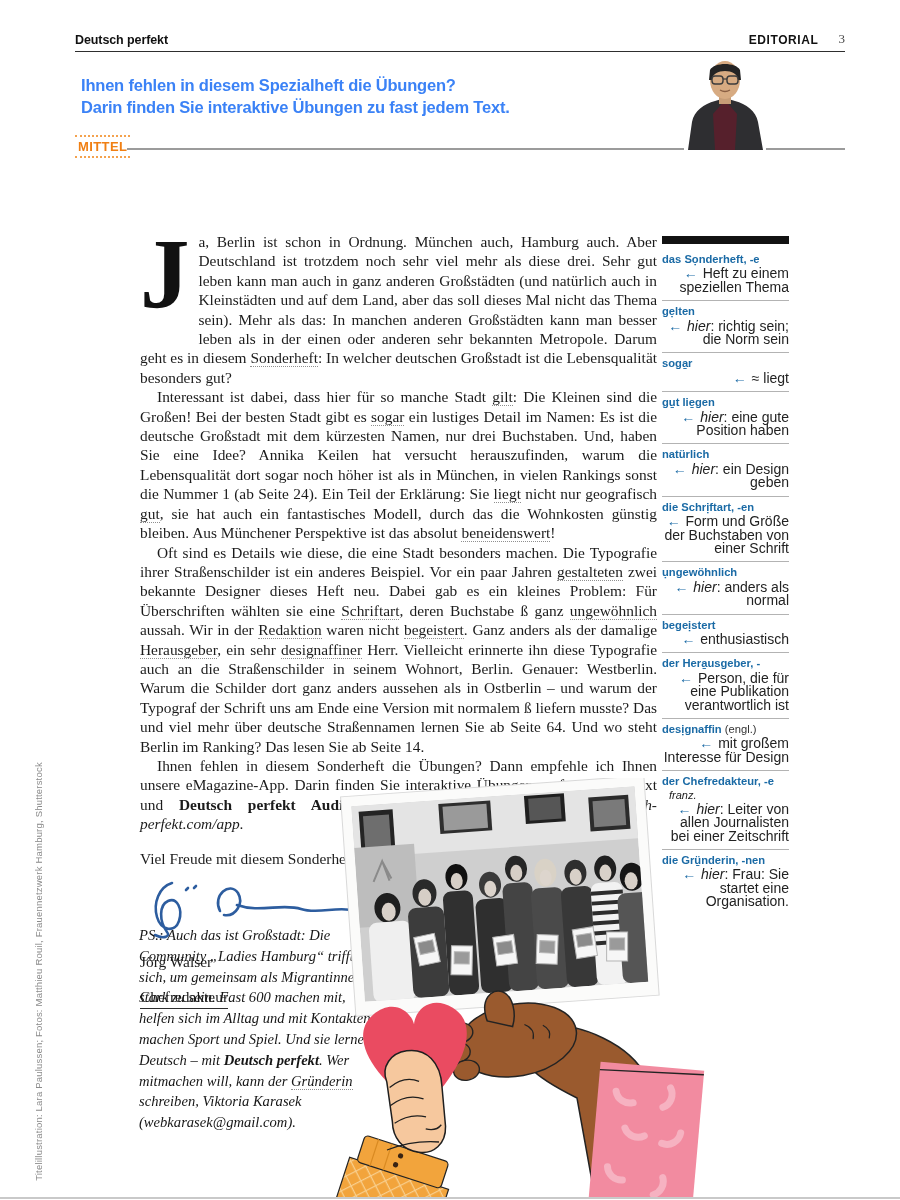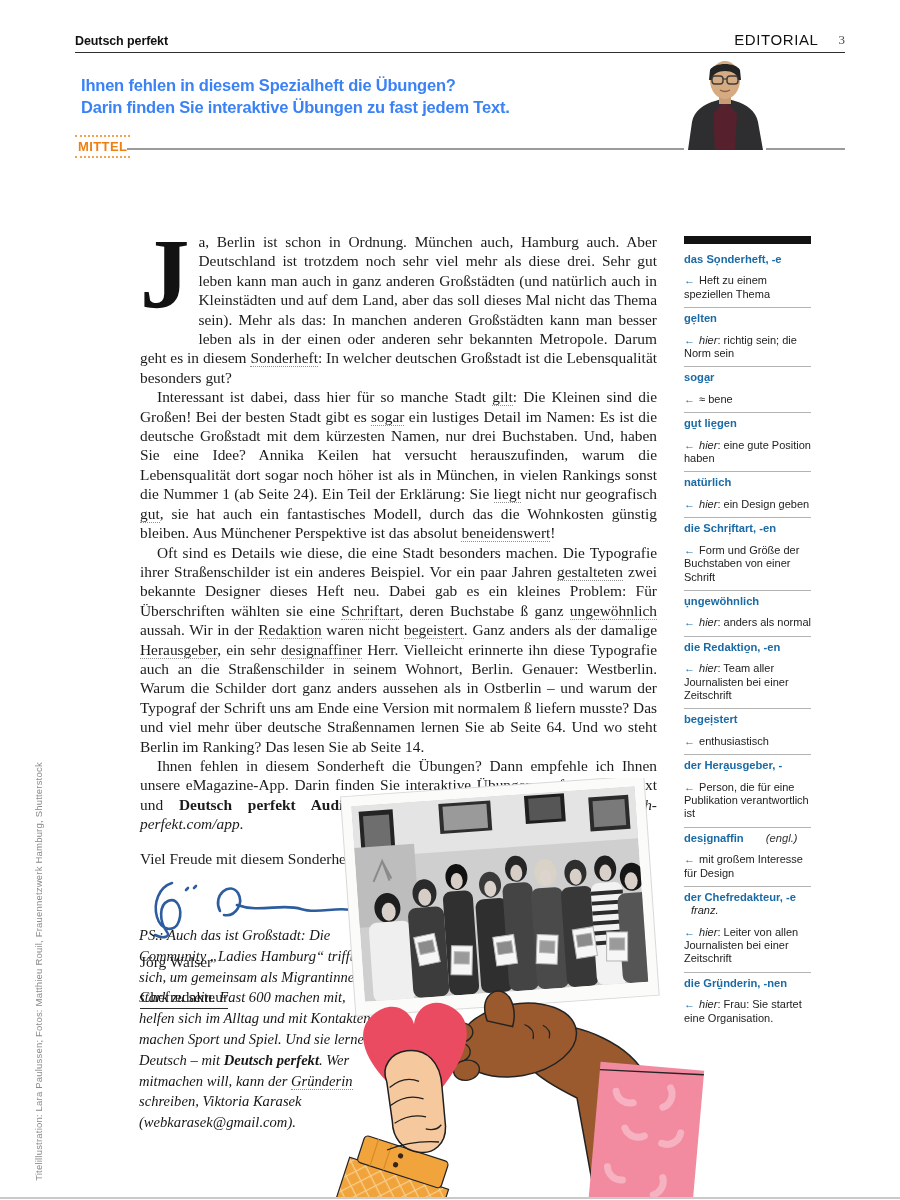--- a/index.html
+++ b/index.html
@@ -6,21 +6,21 @@
   body{
     width:900px;height:1200px;position:relative;overflow:hidden;
     background:#ffffff;font-family:"Liberation Sans","DejaVu Sans",sans-serif;color:#1c1c1c;
   }
   .page-bottom-edge{position:absolute;left:0;right:0;bottom:1px;border-top:2px solid #c9c9c9;}
 
   
   .page-header{position:absolute;left:75px;right:55px;top:31px;display:flex;justify-content:space-between;align-items:flex-end;border-bottom:1.5px solid #2e2e2e;padding-bottom:4px;}
   .magazine-name{font-weight:700;font-size:12.5px;letter-spacing:-.1px;color:#111;}
   .header-right{display:flex;align-items:flex-end;}
-  .section-label{font-weight:400;font-size:15px;letter-spacing:.6px;color:#111;}
+  .section-label{font-weight:700;font-size:12px;letter-spacing:.6px;color:#111;}
   .page-number{font-size:13px;color:#444;margin-left:20px;font-family:"Liberation Serif",serif;}
 
   
   .intro{position:absolute;left:81px;top:74px;font-weight:700;font-size:16.5px;line-height:22px;color:#3b82f6;letter-spacing:-.2px;}
   .level-badge{position:absolute;left:75px;top:135px;color:#F07F13;font-weight:700;font-size:13px;letter-spacing:.4px;border-top:2px dotted #F4A24E;border-bottom:2px dotted #F4A24E;padding:2px 3px;}
   .top-rule{position:absolute;left:127px;right:55px;top:148px;border-top:2px solid #9b9b9b;}
   .portrait{position:absolute;left:684px;top:56px;width:82px;height:94px;}
 
   
   .article{position:absolute;left:140px;top:232px;width:517px;font-family:"Liberation Serif","DejaVu Serif",serif;}
@@ -35,28 +35,28 @@
   .author-name{margin-top:8px !important;text-align:left !important;}
   .author-role{display:inline-block;border-bottom:1.3px solid #2b2b2b;padding-bottom:1px;margin-top:16px;font-size:15.4px;line-height:19.4px;color:#1b1b1b;font-family:"Liberation Serif",serif;}
 
   
   .ps-note{position:absolute;left:139px;top:925px;width:238px;font-family:"Liberation Serif","DejaVu Serif",serif;font-style:italic;font-size:14.6px;line-height:20.8px;color:#161616;}
 
   
   .photo-credit{position:absolute;left:-177px;top:966px;width:430px;text-align:center;transform:rotate(-90deg);font-size:9.5px;color:#8a8a8a;letter-spacing:.2px;white-space:nowrap;}
 
   
-  .vocab{position:absolute;left:684px;top:236px;width:127px;}
+  .vocab{position:absolute;left:662px;top:236px;width:127px;}
   .vocab-topbar{height:8px;background:#121212;margin-bottom:5px;}
   .ventry{padding:4px 0 6px;}
   .ventry:not(:last-child){border-bottom:1px solid #b3b3b3;}
   .vterm{color:#1A6AA5;font-weight:700;font-size:11.2px;line-height:13.4px;}
-  .vnote-inline{color:#333;font-weight:400;font-style:italic;margin-left:19px;}
+  .vnote-inline{color:#333;font-weight:400;}
   .vnote-block{font-style:italic;font-size:11px;line-height:13.2px;color:#222;margin-left:7px;}
-  .vdef{font-size:11px;line-height:13.4px;color:#222;margin-top:8px;}
+  .vdef{font-size:14px;line-height:13.4px;color:#222;margin-top:1px;text-align:right;}
   .varrow{color:#1A6AA5;margin-right:1px;}
 
   
   .illustration{position:absolute;left:295px;top:778px;width:420px;height:421px;}
 </style>
 </head>
 <body>
 
 <div class="page-header">
   <span class="magazine-name">Deutsch perfekt</span>
@@ -127,21 +127,21 @@
 
   <div class="ventry">
     <div class="vterm"><span class="vterm-text">gẹlten</span> </div>
 
     <div class="vdef"><span class="varrow">←</span> <span class="vdef-text"><span class="s-i">hier</span><span>: richtig sein; die Norm sein</span></span></div>
   </div>
 
   <div class="ventry">
     <div class="vterm"><span class="vterm-text">soga̱r</span> </div>
 
-    <div class="vdef"><span class="varrow">←</span> <span class="vdef-text"><span>≈ bene</span></span></div>
+    <div class="vdef"><span class="varrow">←</span> <span class="vdef-text"><span>≈ liegt</span></span></div>
   </div>
 
   <div class="ventry">
     <div class="vterm"><span class="vterm-text">gu̱t lie̱gen</span> </div>
 
     <div class="vdef"><span class="varrow">←</span> <span class="vdef-text"><span class="s-i">hier</span><span>: eine gute Position haben</span></span></div>
   </div>
 
 
   <div class="ventry">
@@ -155,25 +155,20 @@
 
     <div class="vdef"><span class="varrow">←</span> <span class="vdef-text"><span>Form und Größe der Buchstaben von einer Schrift</span></span></div>
   </div>
 
   <div class="ventry">
     <div class="vterm"><span class="vterm-text">ụngewöhnlich</span> </div>
 
     <div class="vdef"><span class="varrow">←</span> <span class="vdef-text"><span class="s-i">hier</span><span>: anders als normal</span></span></div>
   </div>
 
-  <div class="ventry">
-    <div class="vterm"><span class="vterm-text">die Redaktio̱n, -en</span> </div>
-
-    <div class="vdef"><span class="varrow">←</span> <span class="vdef-text"><span class="s-i">hier</span><span>: Team aller Journalisten bei einer Zeitschrift</span></span></div>
-  </div>
 
   <div class="ventry">
     <div class="vterm"><span class="vterm-text">begeịstert</span> </div>
 
     <div class="vdef"><span class="varrow">←</span> <span class="vdef-text"><span>enthusiastisch</span></span></div>
   </div>
 
   <div class="ventry">
     <div class="vterm"><span class="vterm-text">der Hera̱usgeber, -</span> </div>
 

